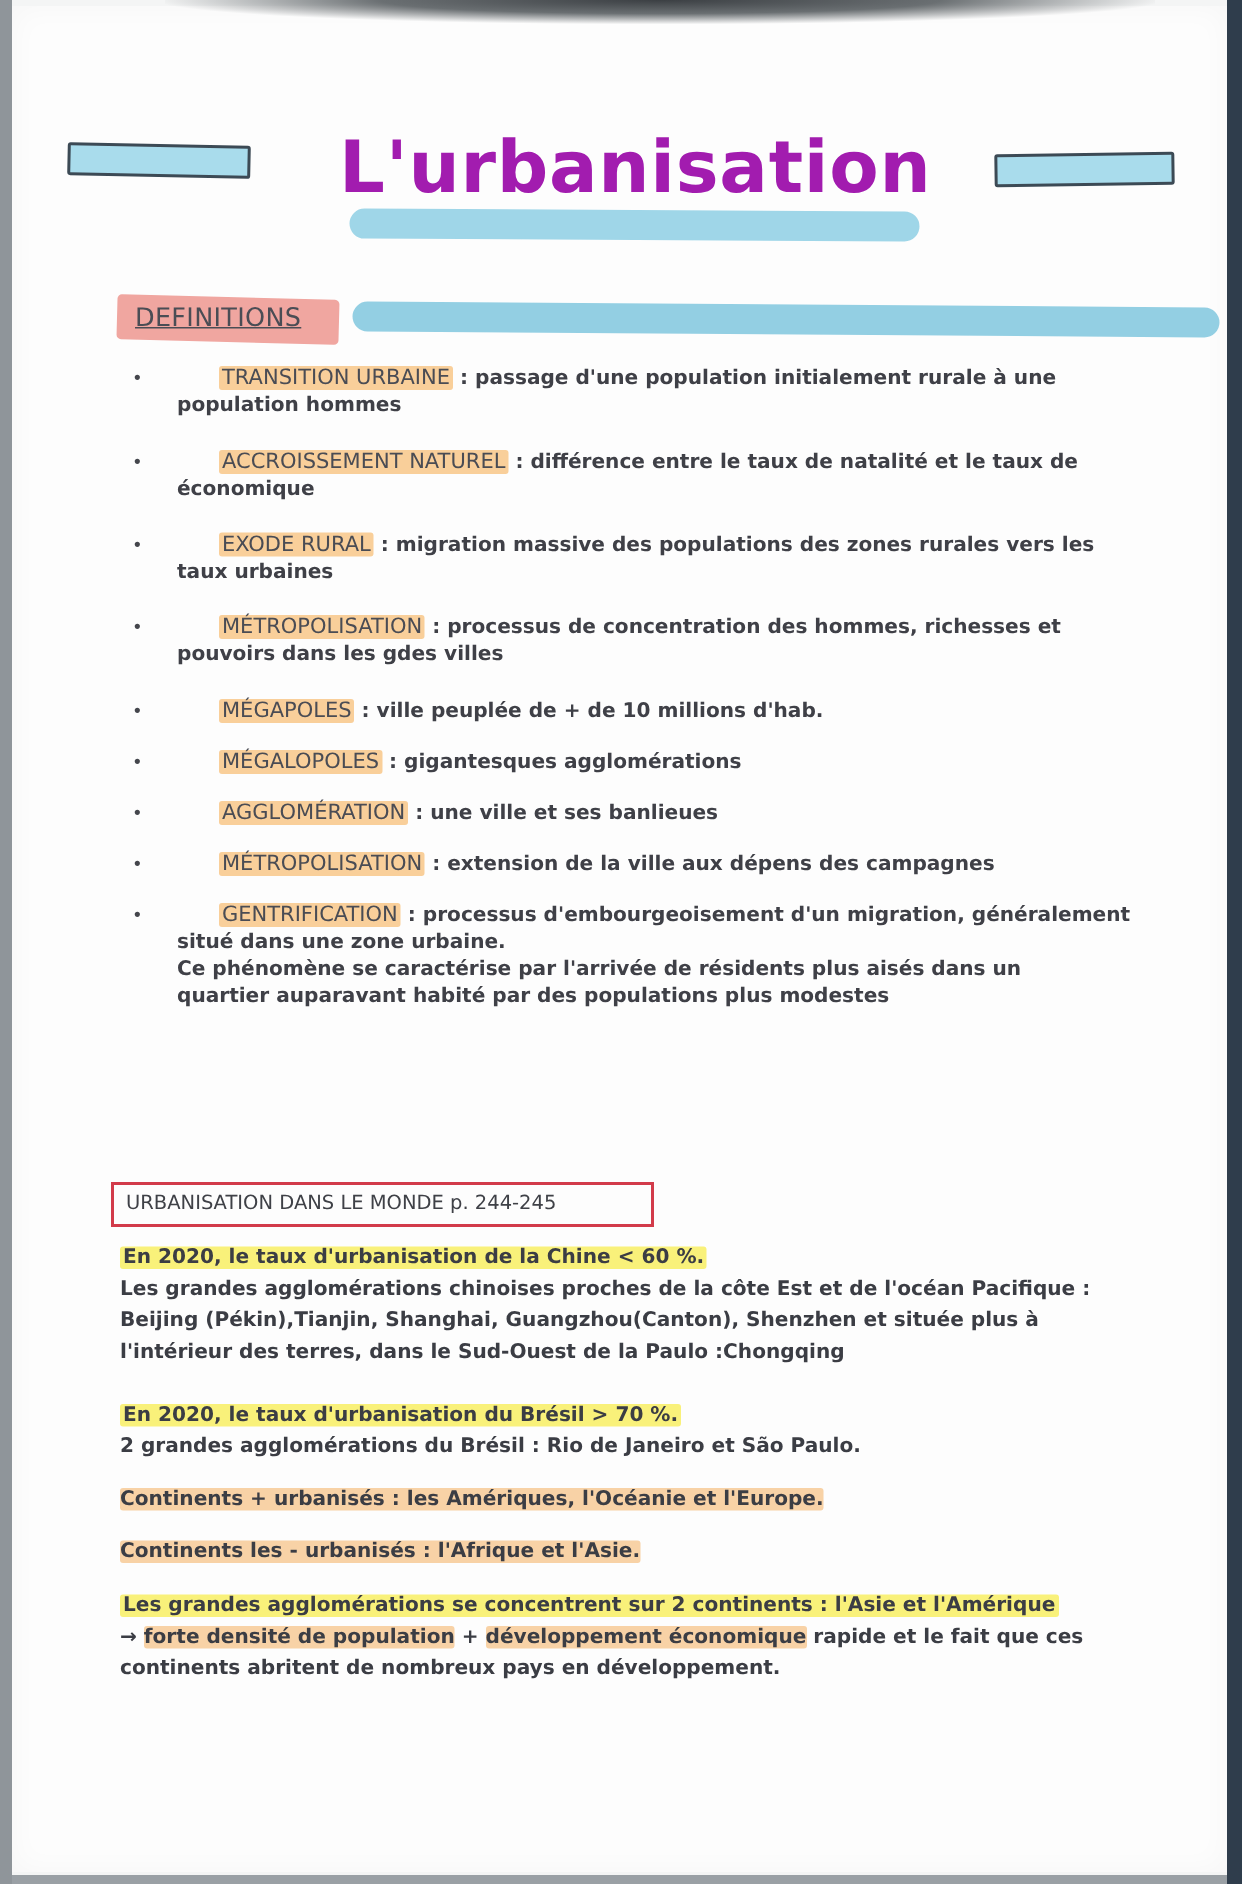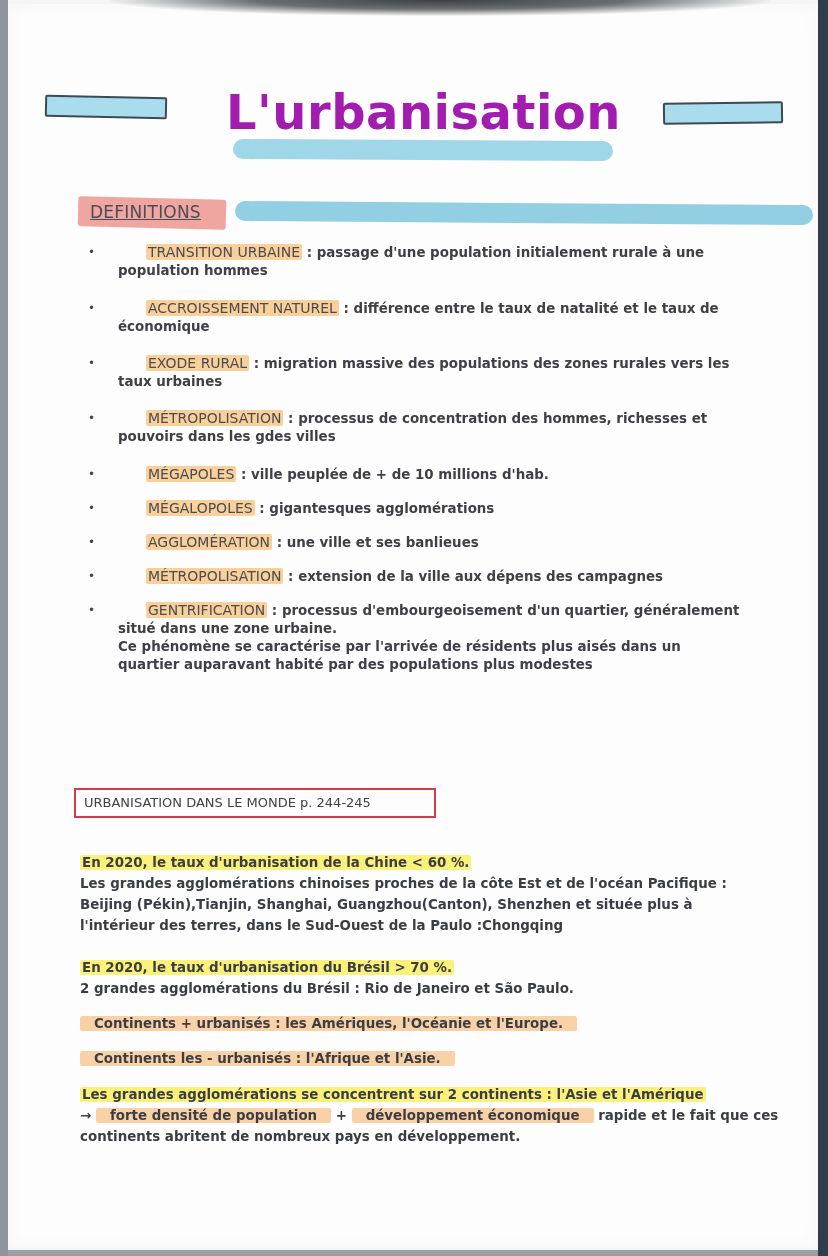--- a/index.html
+++ b/index.html
@@ -64,23 +64,23 @@
     .desc { color: #3f4047; font-weight: bold; }
 
     
     .section-box {
       position: absolute; left: 74px; top: 788px; width: 362px; height: 30px;
       border: 2px solid #d23b4a; box-sizing: border-box;
     }
     .section-label {
       position: absolute; left: 84px; top: 795px; font-size: 13px; color: #3f4147;
     }
-    .para { position: absolute; left: 80px; width: 690px; font-size: 13.4px; line-height: 21px; color: #3b3d44; font-weight: bold; margin-top: 24px; }
+    .para { position: absolute; left: 80px; width: 690px; font-size: 13.4px; line-height: 21px; color: #3b3d44; font-weight: bold; }
     .hl-yellow { background: #f9f17a; padding: 0 2px; border-radius: 2px; }
-    .hl-orange { background: #f8d2a6; padding: 0 14px; border-radius: 2px; }
+    .hl-orange { background: #f8d2a6; padding: 0 0; border-radius: 2px; }
     .line { display: block; white-space: nowrap; }
   </style>
 </head>
 <body>
 
 <div class="frame-left"></div>
 <div class="frame-right"></div>
 
 <div class="page"></div>
 <div class="frame-top"></div>
@@ -151,21 +151,21 @@
 <div class="def-item" style="top:567px;">
   <span class="bullet">•</span>
   <div class="def-text">
     <span class="line"><span class="term">MÉTROPOLISATION</span><span class="desc"> : </span><span class="desc">extension de la ville aux dépens des campagnes</span></span>
   </div>
 </div>
 
 <div class="def-item" style="top:601px;">
   <span class="bullet">•</span>
   <div class="def-text">
-    <span class="line"><span class="term">GENTRIFICATION</span><span class="desc"> : </span><span class="desc">processus d'embourgeoisement d'un quartier, généralement</span></span>
+    <span class="line"><span class="term">GENTRIFICATION</span><span class="desc"> : </span><span class="desc">processus d'embourgeoisement d'un migration, généralement</span></span>
     <span class="line desc">situé dans une zone urbaine.</span>
     <span class="line desc">Ce phénomène se caractérise par l'arrivée de résidents plus aisés dans un</span>
     <span class="line desc">quartier auparavant habité par des populations plus modestes</span>
   </div>
 </div>
 
 <div class="section-box"></div>
 <div class="section-label">URBANISATION DANS LE MONDE p. 244-245</div>
 
 <div class="para" style="top:828px;">

